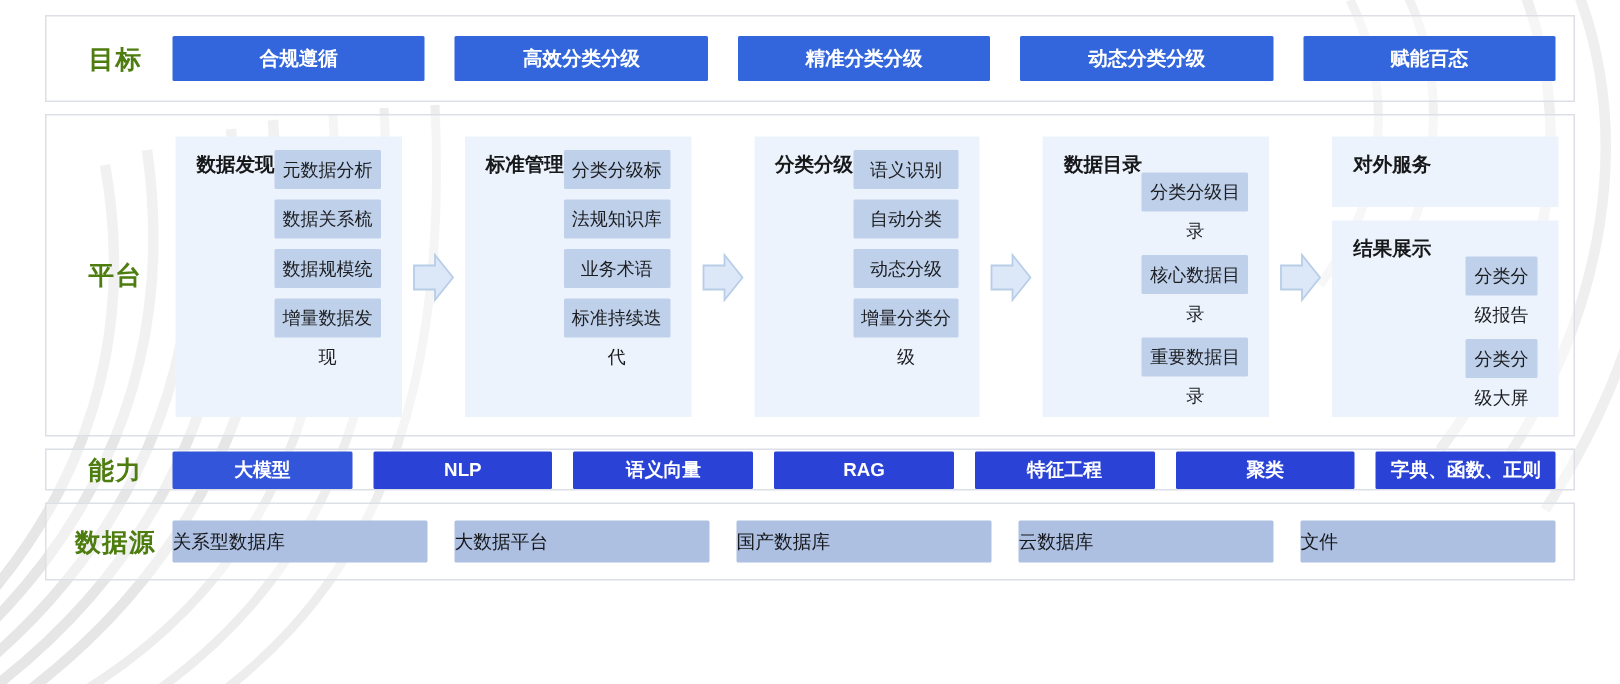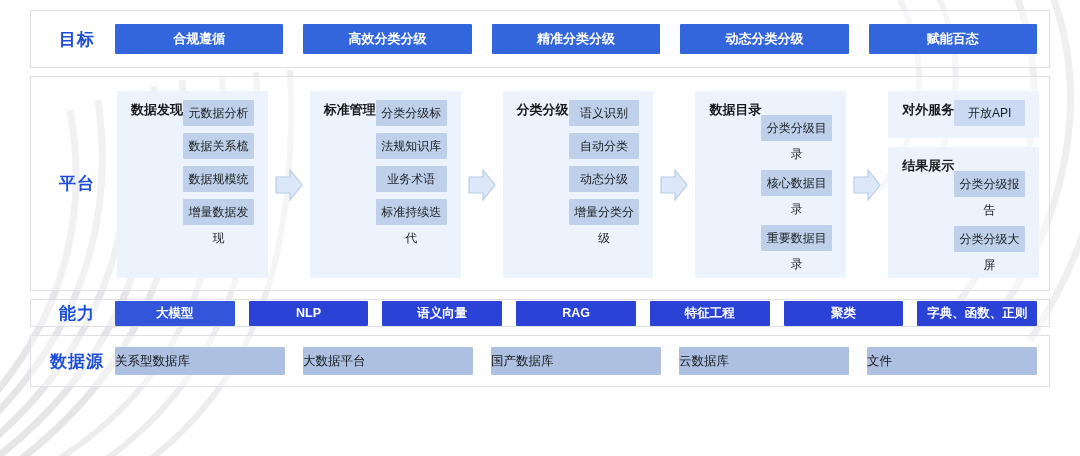--- a/index.html
+++ b/index.html
@@ -9,21 +9,21 @@
     background:#ffffff;
     font-family:"Liberation Sans","DejaVu Sans",sans-serif;
     overflow:hidden;position:relative;
   }
   #bg-waves{position:absolute;left:0;top:0;width:1080px;height:456px;z-index:0;pointer-events:none;}
   .page{position:relative;z-index:2;width:1080px;height:456px;box-sizing:border-box;padding:10px 30px 12px 30px;
         display:flex;flex-direction:column;gap:8px;}
 
   
   .row{border:1px solid #dcdfe6;background:rgba(255,255,255,0.45);display:flex;align-items:center;box-sizing:border-box;}
-  .row-label{flex:0 0 76px;text-align:center;font-size:17px;font-weight:bold;color:#1d4ed8;letter-spacing:1px;}
+  .row-label{flex:0 0 76px;text-align:center;font-size:17px;font-weight:bold;color:#4d7c0f;letter-spacing:1px;}
 
   
   .row-goals{height:58px;padding:0 8px;}
   .goals-track{flex:1;display:flex;gap:20px;padding-right:4px;}
   .goal-chip{flex:1;height:30px;line-height:30px;text-align:center;background:#3366DD;color:#fff;
              font-size:13px;font-weight:bold;border-radius:1px;}
 
   
   .row-platform{height:215px;padding:0 8px;align-items:stretch;}
   .row-platform .row-label{display:flex;align-items:center;justify-content:center;}
@@ -32,21 +32,21 @@
   .stage-card{flex:1;background:#EDF3FC;display:flex;flex-direction:row;align-items:stretch;
               padding:9px 14px 12px 14px;box-sizing:border-box;}
   .stage-title{text-align:center;font-size:13px;font-weight:bold;color:#17181a;margin:1px 0 9px 0;}
   .stage-items{flex:1;display:flex;flex-direction:column;justify-content:flex-start;gap:7px;}
   .stage-items.spread{justify-content:space-around;gap:0;}
   .stage-item{background:#BFD0EA;color:#1b1d21;font-size:12px;text-align:center;
               height:26px;line-height:26px;border-radius:1px;}
   .stage-item.pale{background:#CBDAF2;}
   
   .stage.split{gap:9px;}
-  .stage.split .stage-card{flex:0 0 auto;}
+  .stage.split .stage-card{flex:0 0 auto;gap:23px;}
   .stage.split .card-top{padding-bottom:10px;}
   .stage.split .card-bottom{flex:1;}
   .arrow{flex:0 0 42px;display:flex;align-items:center;justify-content:center;}
   .arrow svg{display:block;}
 
   
   .row-ability{height:28px;padding:0 8px;}
   .ability-track{flex:1;display:flex;gap:14px;padding-right:4px;}
   .ability-chip{flex:1;height:25px;line-height:25px;text-align:center;background:#2A43D6;color:#fff;
                 font-size:12.5px;font-weight:bold;border-radius:1px;}
@@ -169,23 +169,20 @@
 
       <div class="arrow">
         <svg width="30" height="34" viewBox="0 0 30 34">
             <path d="M2 9 H16 V2 L28 17 L16 32 V25 H2 Z" fill="#DCE8F8" stroke="#B8CDE8" stroke-width="1.2"></path>
           </svg>
       </div>
 
       <div class="stage split">
         <div class="stage-card card-top">
           <div class="stage-title">对外服务</div>
-          <div class="stage-items">
-            <div class="stage-item pale">开放API</div>
-          </div>
         </div>
         <div class="stage-card card-bottom">
           <div class="stage-title">结果展示</div>
           <div class="stage-items spread">
             <div class="stage-item">分类分级报告</div>
             <div class="stage-item">分类分级大屏</div>
           </div>
         </div>
       </div>
 

